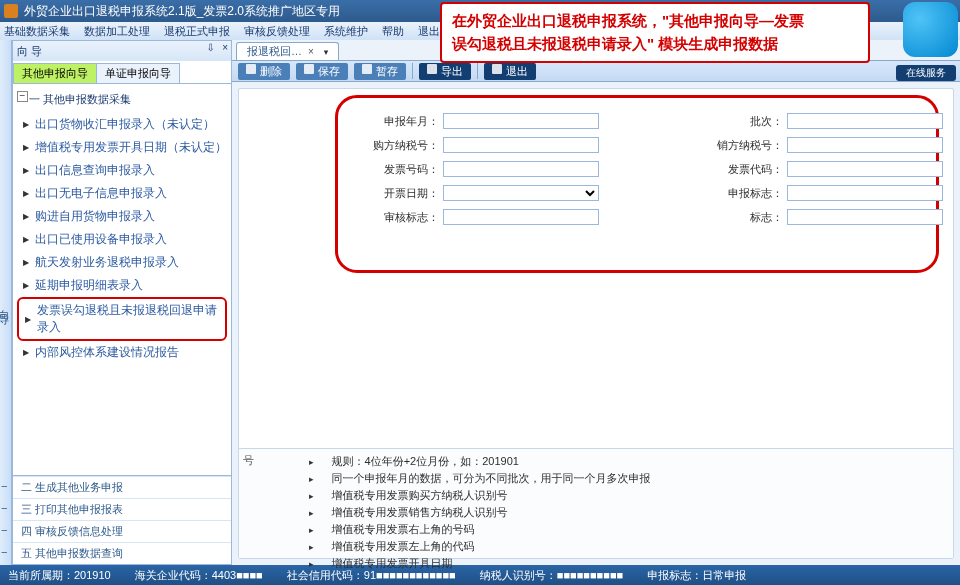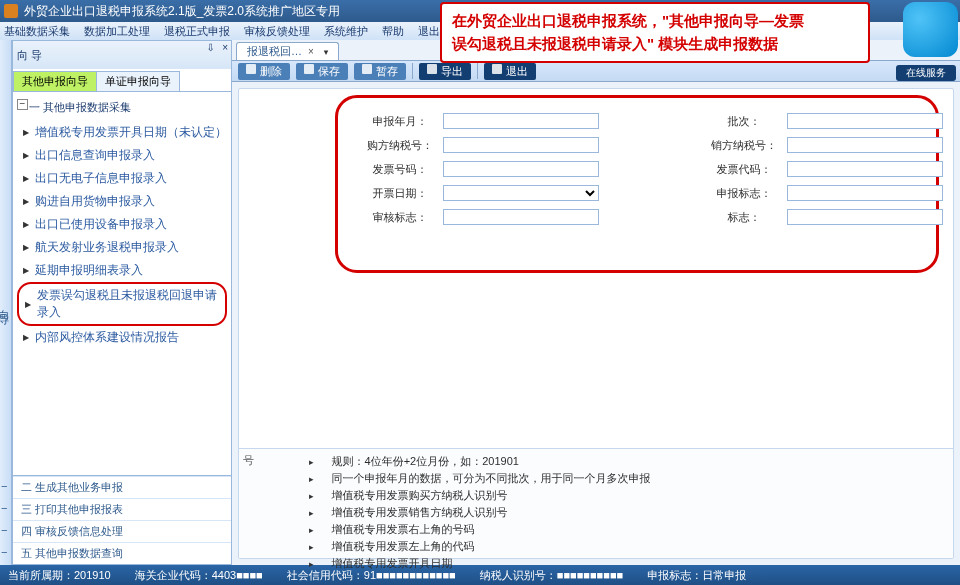--- a/index.html
+++ b/index.html
@@ -11,52 +11,52 @@
 .corner-icons { position:absolute; top:2px; right:2px; width:110px; height:52px; display:flex; justify-content:flex-end; gap:4px; z-index:5;}
 .corner-icons .cart { width:55px; height:55px; background:radial-gradient(circle at 30% 30%, #4fc3f7, #0288d1); border-radius:12px; position:relative; }
 .corner-pill{ position:absolute; top:65px; right:4px; width:60px; height:16px; background:#123e72; color:#fff; font-size:10px; display:flex; align-items:center; justify-content:center; border-radius:3px; z-index:5;}
 .top-links { position:absolute; top:3px; right:120px; font-size:11px; color:#083869; }
 .top-links span { margin-left:6px; }
 .callout { position:absolute; top:2px; left:440px; width:430px; background:#fff; border:2px solid #d40000; border-radius:4px; padding:6px 10px; z-index:10; color:#d40000; font-size:15px; font-weight:bold; line-height:1.5; }
 
 .workspace { position:relative; height:525px; display:flex; }
 .side-tab { width:12px; background:linear-gradient(90deg,#e0edfb,#c8ddf6); border-right:1px solid #9ab8dc; writing-mode:vertical-rl; text-align:center; color:#2e5a8c; font-size:11px; padding-top:4px; letter-spacing:4px;}
 .left-panel { width:220px; background:#fff; border:1px solid #9ab8dc; display:flex; flex-direction:column; }
-.lp-header { height:28px; background:linear-gradient(#eaf2fb,#d6e6f7); display:flex; align-items:center; font-size:11px; color:#1a3a6e; padding:0 4px; position:relative;}
+.lp-header { height:20px; background:linear-gradient(#eaf2fb,#d6e6f7); display:flex; align-items:center; font-size:11px; color:#1a3a6e; padding:0 4px; position:relative;}
 .lp-header .pin { position:absolute; right:16px; top:1px; font-size:10px; }
 .lp-header .cls { position:absolute; right:3px; top:1px; font-size:10px; }
 .lp-tabs { display:flex; font-size:11px; border-bottom:1px solid #9ab8dc; }
 .lp-tabs div { padding:2px 8px; border:1px solid #9ab8dc; border-bottom:none; background:#eaf2fb; margin-right:-1px; margin-top:2px; cursor:pointer; }
 .lp-tabs div.active { background:#bef264; }
 .tree { flex:1; overflow:auto; padding:6px 4px; font-size:12px; color:#2d2d2d; }
 .tree-group-title { font-weight:normal; color:#1a3a6e; padding:2px 0 6px 12px; font-size:11px; position:relative;}
 .tree-group-title::before { content:"−"; position:absolute; left:0; top:1px; width:9px; height:9px; border:1px solid #888; line-height:8px; text-align:center; font-size:10px; color:#333;}
 .tree-item { display:flex; align-items:center; padding:3px 0 3px 18px; cursor:pointer; position:relative; color:#2b5aa0; }
 .tree-item::before { content:"▶"; position:absolute; left:6px; font-size:8px; color:#333; }
-.tree-item.hl { outline:2px solid #d40000; border-radius:12px; margin:2px 2px; }
+.tree-item.hl { outline:2px solid #d40000; border-radius:4px; margin:2px 2px; }
 .lp-bottom { border-top:1px solid #9ab8dc; }
 .lp-bottom div { padding:3px 8px; font-size:11px; color:#2e5a8c; border-top:1px solid #d6e6f7; cursor:pointer; position:relative; background:#fff;}
 .lp-bottom div::before{content:"−"; position:absolute; left:-12px; }
 
 .main { flex:1; background:#ebf2f9; display:flex; flex-direction:column; }
 .doc-tab-row { height:20px; display:flex; align-items:flex-end; padding-left:4px;}
 .doc-tab { background:#fff; border:1px solid #8aa8cc; border-bottom:none; padding:1px 10px; font-size:11px; color:#2e5a8c; display:flex; align-items:center; gap:6px; border-radius:3px 3px 0 0;}
 .doc-tab .x{ font-size:10px; color:#555;}
 .doc-tab::after{ content:"▾"; margin-left:4px; font-size:9px; color:#333;}
 .toolbar { height:22px; background:linear-gradient(#d7e7fb,#c4daf3); display:flex; align-items:center; padding:0 6px; gap:6px; font-size:11px; border:1px solid #8aa8cc; border-left:none; border-right:none;}
 .tbtn { display:flex; gap:4px; padding:1px 8px; color:#fff; border-radius:2px; cursor:pointer; height:17px;}
 .tbtn .ico { width:10px; height:10px; background:#fff; opacity:.85; border-radius:1px; }
 .tbtn.del{background:#4b7fb8;} .tbtn.save{background:#4b7fb8;} .tbtn.zc{background:#4b7fb8;}
 .tbtn.export{background:#123e72;} .tbtn.exit{background:#123e72;}
 .tbtn-div{ width:1px; height:16px; background:#8aa8cc; }
 
 .main-body { flex:1; position:relative; background:#fff; margin:6px; border:1px solid #c8d8ec; border-radius:2px; }
 .red-frame { position:absolute; top:6px; left:96px; right:14px; height:178px; border:3px solid #d40000; border-radius:22px; }
 .form-row { position:absolute; display:flex; align-items:center; font-size:11px; color:#333; }
-.form-row label { width:78px; text-align:center; margin-right:4px; color:#2d2d2d; }
+.form-row label { width:78px; text-align:right; margin-right:4px; color:#2d2d2d; }
 .form-row input[type=text]{ width:156px; height:16px; border:1px solid #9ab8dc; background:#fff; font-size:11px; padding:0 2px;}
 .form-row.half input[type=text]{ width:156px;}
 .form-row select{ width:156px; height:16px; border:1px solid #9ab8dc; background:#fff; font-size:11px;}
 .bottom-pane { position:absolute; bottom:0; left:0; right:0; height:110px; border-top:1px solid #c8d8ec; font-size:11px; color:#2d2d2d; background:#fbfcfe; }
 .bottom-pane .col-label{position:absolute; left:4px; top:4px; color:#555;}
 .bottom-pane .rules{ position:absolute; left:70px; top:4px; line-height:16px;}
 .bottom-pane .bullet::before{ content:"▸"; font-size:9px; margin-right:18px; color:#333;}
 
 .statusbar { height:20px; background:linear-gradient(#2a65a6,#1f4f85); color:#fff; display:flex; align-items:center; padding:0 8px; font-size:11px; gap:24px;}
 .statusbar span{ white-space:nowrap; }
@@ -101,20 +101,21 @@
       <span>向 导</span>
       <span class="pin">⇩</span>
       <span class="cls">×</span>
     </div>
     <div class="lp-tabs">
       <div class="active">其他申报向导</div>
       <div>单证申报向导</div>
     </div>
     <div class="tree">
       <div class="tree-group-title">一  其他申报数据采集</div>
+      <div class="tree-item">出口货物收汇申报录入（未认定）</div>
       <div class="tree-item">增值税专用发票开具日期（未认定）</div>
       <div class="tree-item">出口信息查询申报录入</div>
       <div class="tree-item">出口无电子信息申报录入</div>
       <div class="tree-item">购进自用货物申报录入</div>
       <div class="tree-item">出口已使用设备申报录入</div>
       <div class="tree-item">航天发射业务退税申报录入</div>
       <div class="tree-item">延期申报明细表录入</div>
       <div class="tree-item hl">发票误勾退税且未报退税回退申请录入</div>
       <div class="tree-item">内部风控体系建设情况报告</div>
     </div>

